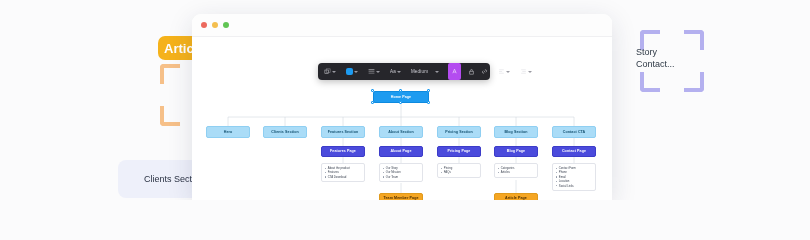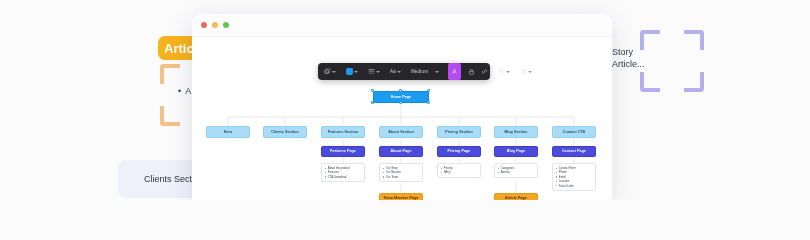--- a/index.html
+++ b/index.html
@@ -27,21 +27,21 @@
   .bracket .c{position:absolute;width:16px;height:16px;}
   .bracket.orange .c{border-color:#f6c089;}
   .bracket.purple .c{border-color:#b4b0ef;}
   .c.tl{left:0;top:0;border-left:4px solid;border-top:4px solid;border-top-left-radius:4px;}
   .c.tr{right:0;top:0;border-right:4px solid;border-top:4px solid;border-top-right-radius:4px;}
   .c.bl{left:0;bottom:0;border-left:4px solid;border-bottom:4px solid;border-bottom-left-radius:4px;}
   .c.br{right:0;bottom:0;border-right:4px solid;border-bottom:4px solid;border-bottom-right-radius:4px;}
   #bracket-left{left:160px;top:64px;}
   #bracket-right{left:640px;top:30px;}
 
-  .bg-list{position:absolute;font-size:9px;color:#2f3a46;line-height:14px;}
+  .bg-list{position:absolute;font-size:9px;color:#2f3a46;line-height:14px;padding-left:24px;}
   #bg-list-left{left:178px;top:84px;}
   #bg-list-left .bullet{display:flex;gap:4px;align-items:flex-start;}
   #bg-text-right{left:612px;top:46px;font-size:9px;color:#2f3a46;line-height:12px;}
 
   #card-clients{
     position:absolute;left:118px;top:160px;width:112px;height:38px;
     background:#eef0fa;border-radius:8px;
     display:flex;align-items:center;justify-content:center;
     font-size:9px;color:#2b3344;
   }
@@ -121,21 +121,21 @@
   </div>
 
   <div class="bracket purple" id="bracket-right">
     <span class="c tl"></span>
       <span class="c tr"></span>
     <span class="c bl"></span>
       <span class="c br"></span>
   </div>
   <div class="bg-list" id="bg-text-right">
     <div>Story</div>
-    <div>Article...</div>
+    <div>Contact...</div>
   </div>
 
 
   <div id="card-clients">
     <span>Clients Section</span>
   </div>
 
   <div id="app-window">
 
     <div id="title-bar">

